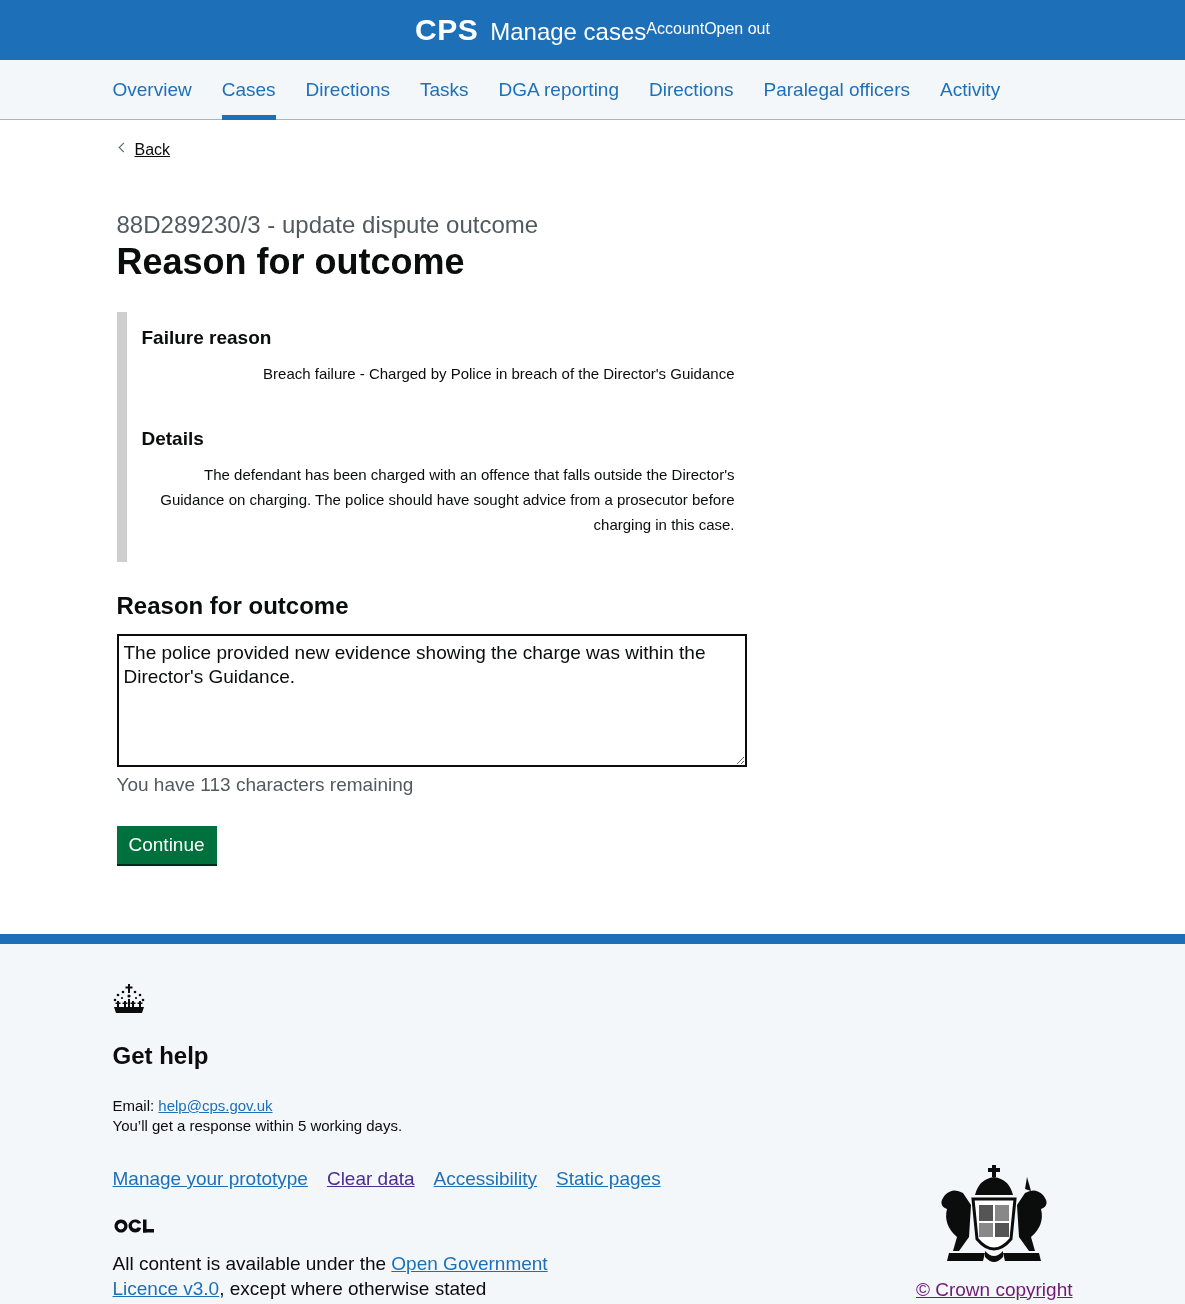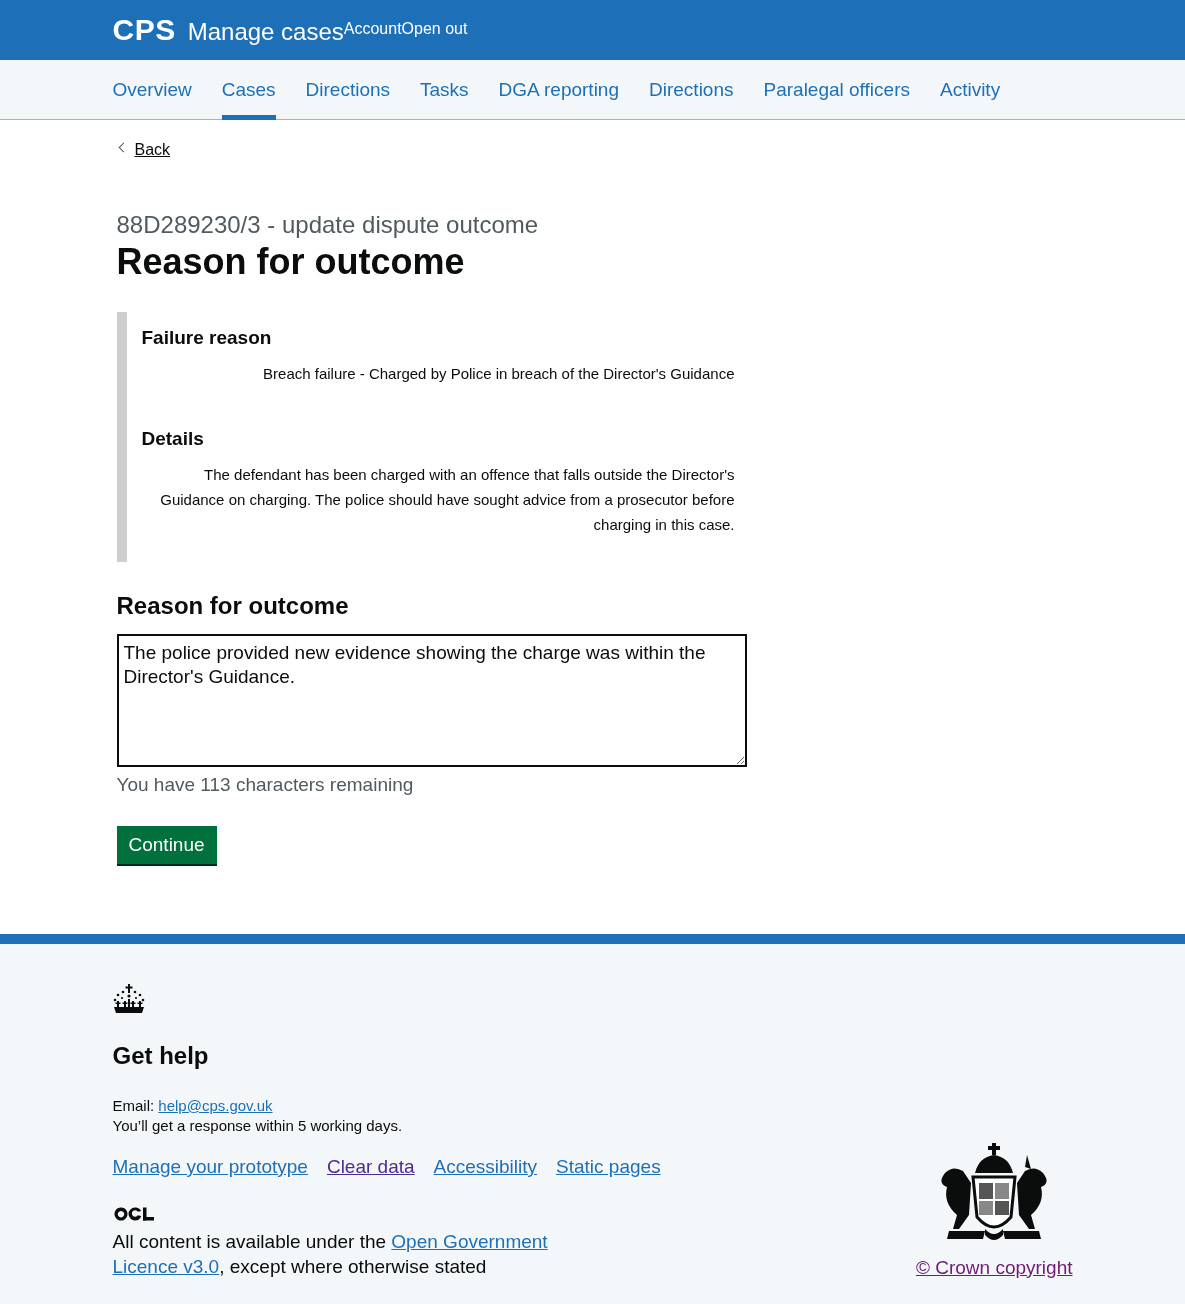--- a/index.html
+++ b/index.html
@@ -8,21 +8,21 @@
     width: 1185px;
     min-height: 1304px;
     font-family: "Liberation Sans", "DejaVu Sans", sans-serif;
     color: #0b0c0c;
     background: #f3f7fa;
   }
   .container { width: 960px; margin: 0 auto; position: relative; }
 
   
   .header { background: #1d70b8; height: 60px; }
-  .header .container { height: 60px; display: flex; align-items: center; justify-content: flex-start; }
+  .header .container { height: 60px; display: flex; align-items: center; justify-content: center; }
   .brand { display: flex; align-items: baseline; color: #fff; }
   .brand-logo { font-weight: 700; font-size: 30px; letter-spacing: 0.5px; margin-right: 12px; }
   .brand-service { font-size: 24px; }
   .header-links { display: flex; margin-top: -2px; }
   .header-links a { color: #fff; text-decoration: none; font-size: 16px; }
 
   
   .nav { background: #f3f7fa; border-bottom: 1px solid #8eb8dc; height: 60px; }
   .nav .container { display: flex; height: 59px; }
   .nav-item { position: relative; color: #1d70b8; text-decoration: none; font-size: 19px; margin-right: 30px; padding-top: 19px; display: block; }
@@ -52,26 +52,26 @@
     font-family: "Liberation Sans", "DejaVu Sans", sans-serif;
     padding: 8px 12px; box-shadow: 0 2px 0 #002d18; height: 38px; cursor: pointer;
   }
 
   
   .footer { background: #f3f7fa; border-top: 10px solid #1d70b8; padding-top: 40px; padding-bottom: 50px; }
   .crown { display: block; }
   .footer h2 { font-size: 24px; font-weight: 700; margin: 28px 0 0 0; }
   .footer-contact { font-size: 15px; margin-top: 26px; line-height: 20px; }
   .footer-contact a { color: #1d70b8; }
-  .footer-links { display: flex; gap: 19px; margin-top: 20px; font-size: 19px; }
+  .footer-links { display: flex; gap: 19px; margin-top: 32px; font-size: 19px; }
   .footer-links a { color: #1d70b8; text-decoration: underline; }
   .footer-links a.visited { color: #4c2c92; }
   .footer-bottom { display: flex; justify-content: space-between; align-items: flex-end; }
   .ogl { margin-top: 28px; display: block; }
-  .licence { font-size: 19px; line-height: 25px; margin-top: 6px; width: 440px; }
+  .licence { font-size: 19px; line-height: 25px; margin-top: 16px; width: 440px; }
   .licence a { color: #1d70b8; text-decoration: underline; }
   .copyright { display: flex; flex-direction: column; align-items: center; margin-top: -40px; }
   .copyright a { color: #701a75; font-size: 19px; text-decoration: underline; margin-top: 12px; }
 </style>
 </head>
 <body>
 
 <header class="header">
   <div class="container">
     <div class="brand">

